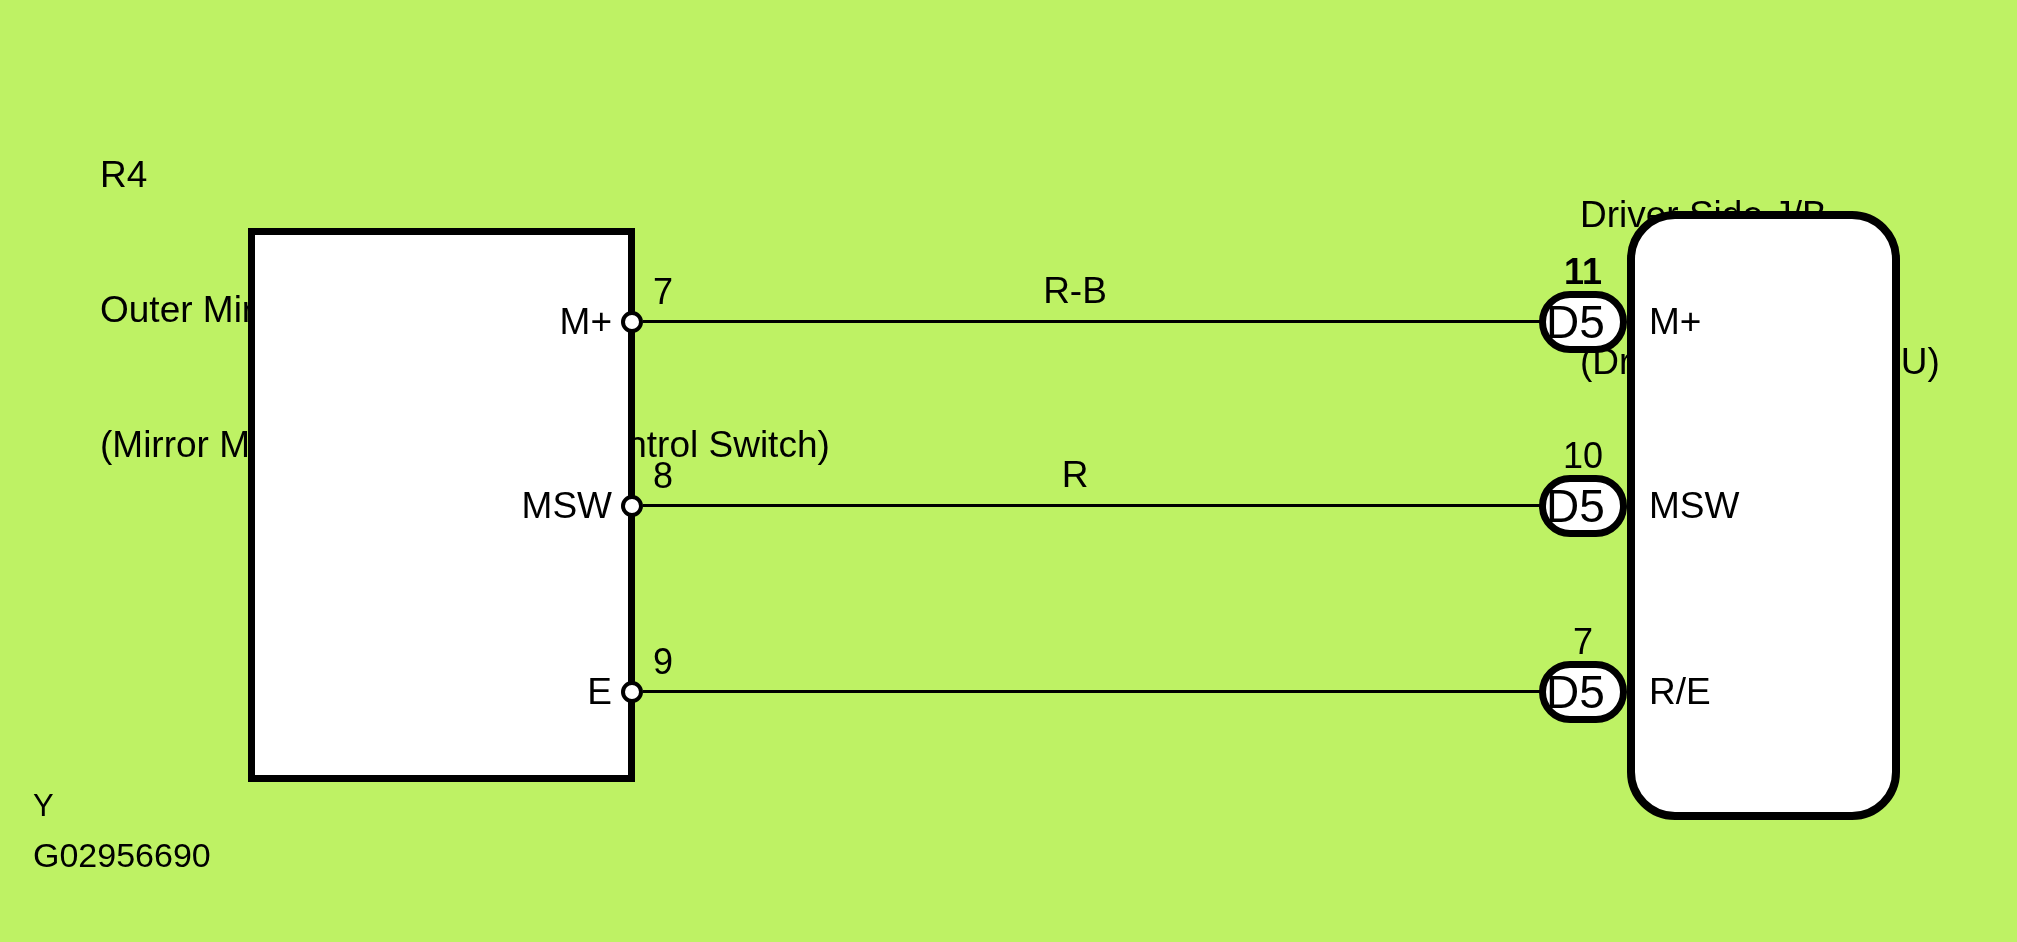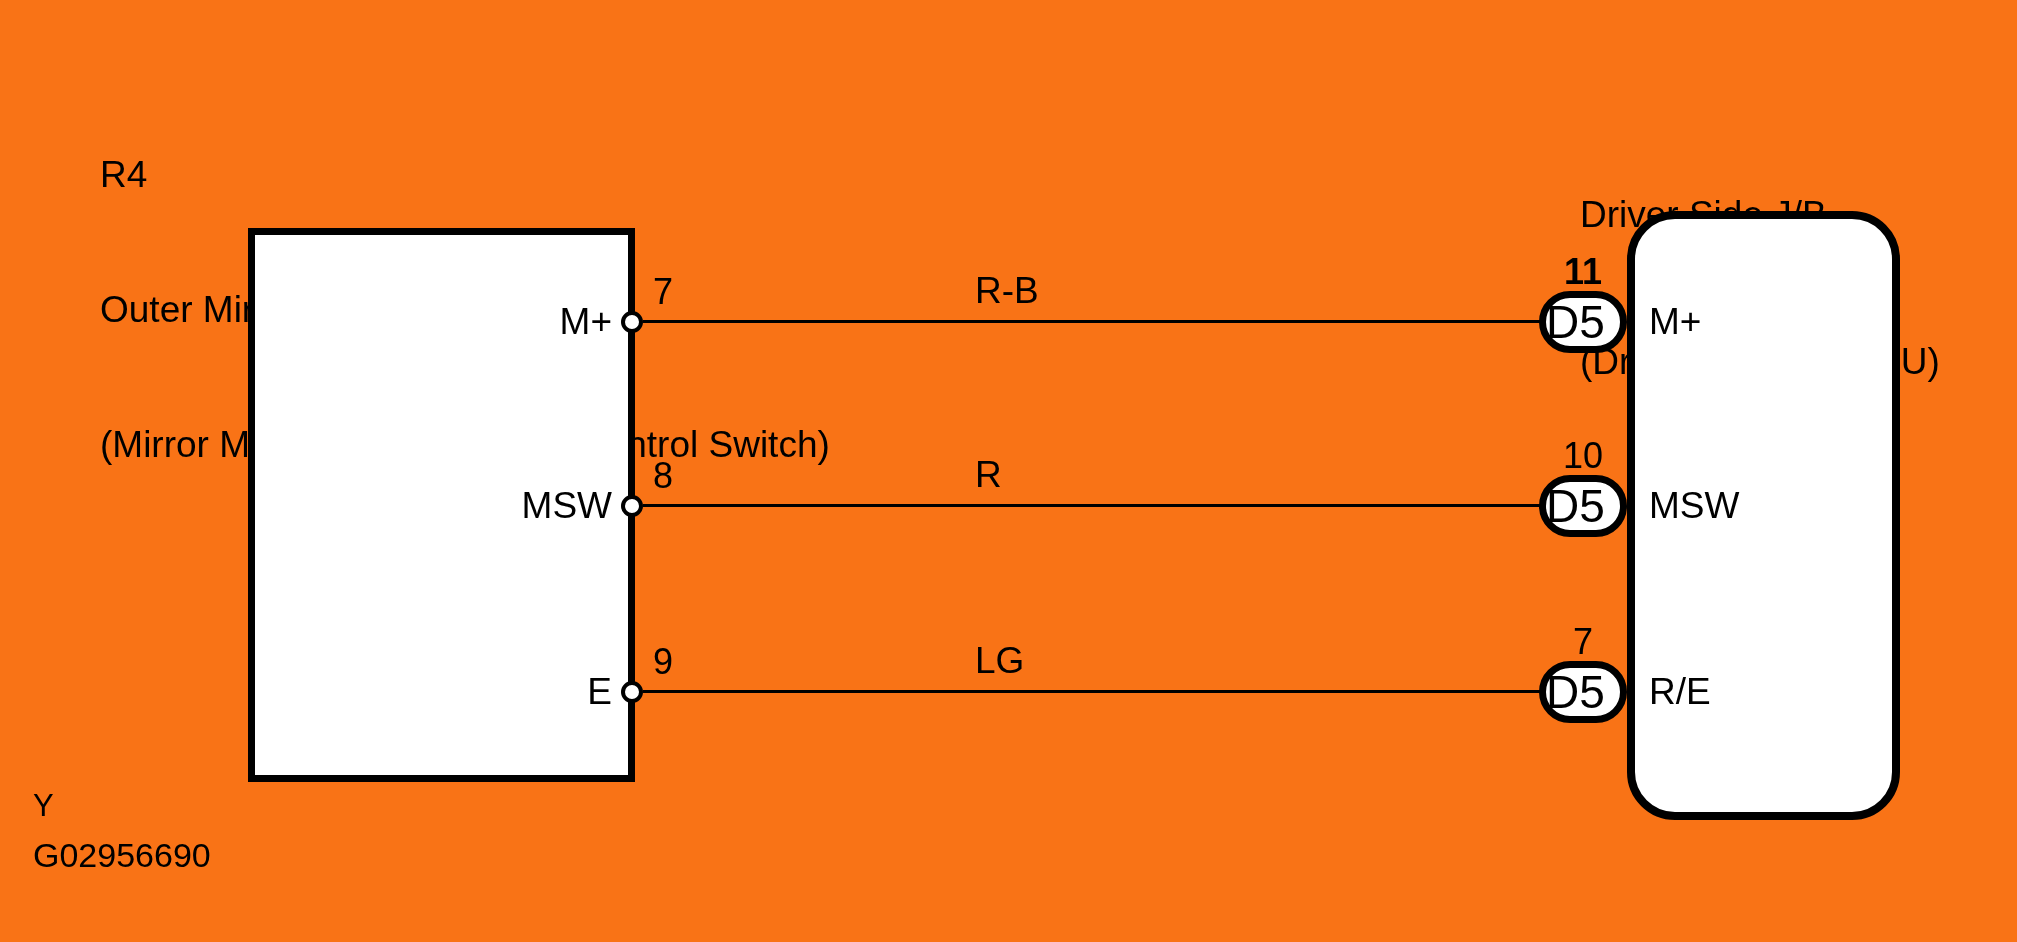--- a/index.html
+++ b/index.html
@@ -1,19 +1,19 @@
 <!DOCTYPE html>
 <html><head>
 <meta charset="utf-8">
 <style>
   html,body{margin:0;padding:0;background:#fff;}
   #canvas{
     position:relative;
     width:2017px;height:942px;
-    background:#f97316;
+    background:#bef264;
     font-family:"Liberation Sans","DejaVu Sans",sans-serif;
     color:#000;
     overflow:hidden;
   }
   .abs{position:absolute;}
   .hdr{font-size:37px;line-height:45px;white-space:pre;}
   .hdr-r{font-size:37px;line-height:49px;white-space:pre;}
   .box{
     position:absolute;box-sizing:border-box;
     border:7px solid #000;background:#fff;
@@ -30,21 +30,21 @@
   }
   .pin-label-left{
     position:absolute;left:392px;width:220px;
     text-align:right;font-size:37px;line-height:44px;white-space:pre;
   }
   .pin-num-left{
     position:absolute;left:653px;
     font-size:36px;line-height:40px;white-space:pre;
   }
   .wire-label{
-    position:absolute;left:975px;width:200px;
+    position:absolute;left:975px;width:200px;text-align:center;
     font-size:37px;line-height:40px;white-space:pre;
   }
   .conn-num{
     position:absolute;left:1533px;width:100px;text-align:center;
     font-size:36px;line-height:40px;white-space:pre;
   }
   .oval{
     position:absolute;box-sizing:border-box;
     left:1539px;width:88px;height:62px;
     border:7px solid #000;border-radius:31px;background:#fff;
@@ -97,21 +97,20 @@
   <div class="conn-num" style="top:436px;">10</div>
   <div class="oval" style="top:475px;">
     <span>D5</span>
   </div>
   <div class="pin-label-right" style="top:484px;">MSW</div>
 
   <div class="wire" style="top:690px;"></div>
   <div class="pin-label-left" style="top:670px;">E</div>
   <div class="term" style="top:681px;"></div>
   <div class="pin-num-left" style="top:642px;">9</div>
-  <div class="wire-label" style="top:641px;">LG</div>
   <div class="conn-num" style="top:622px;">7</div>
   <div class="oval" style="top:661px;">
     <span>D5</span>
   </div>
   <div class="pin-label-right" style="top:670px;">R/E</div>
 
   <div class="footer-y">Y</div>
   <div class="footer-id">G02956690</div>
 
 </div>

